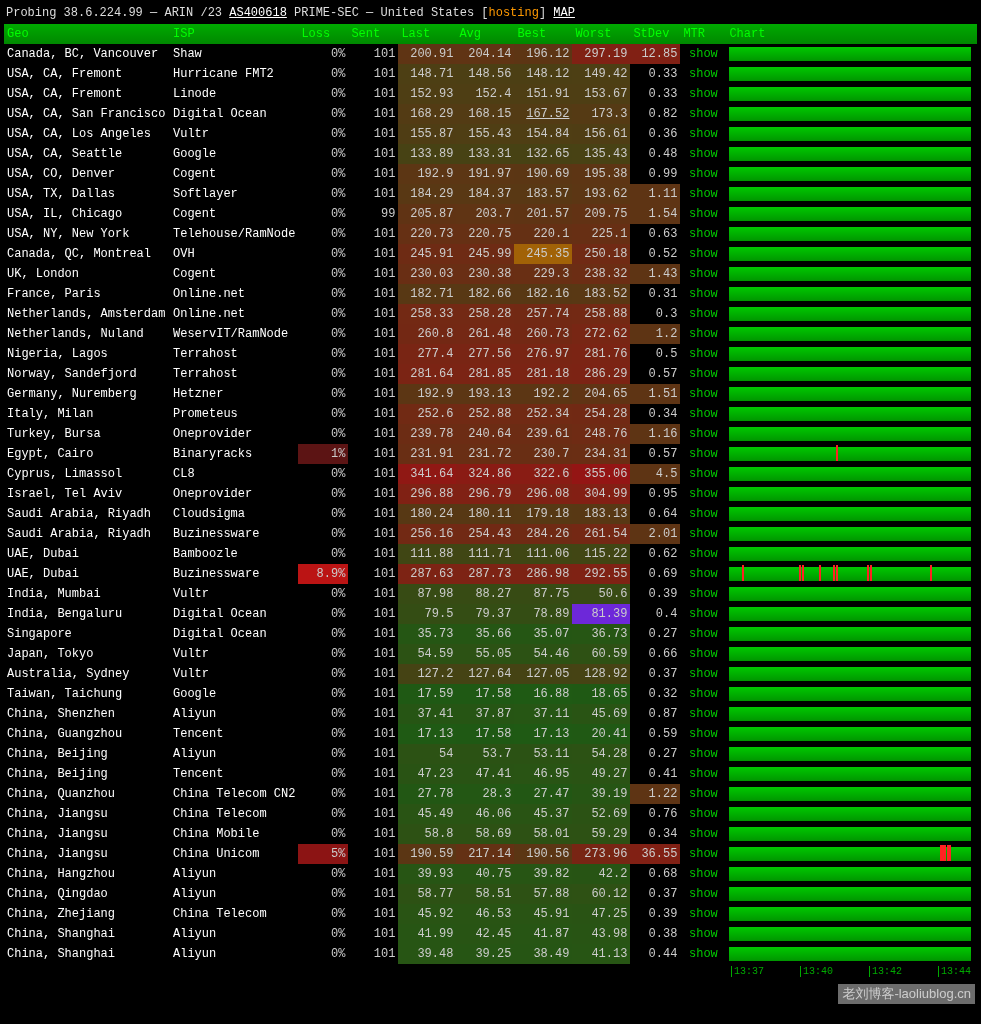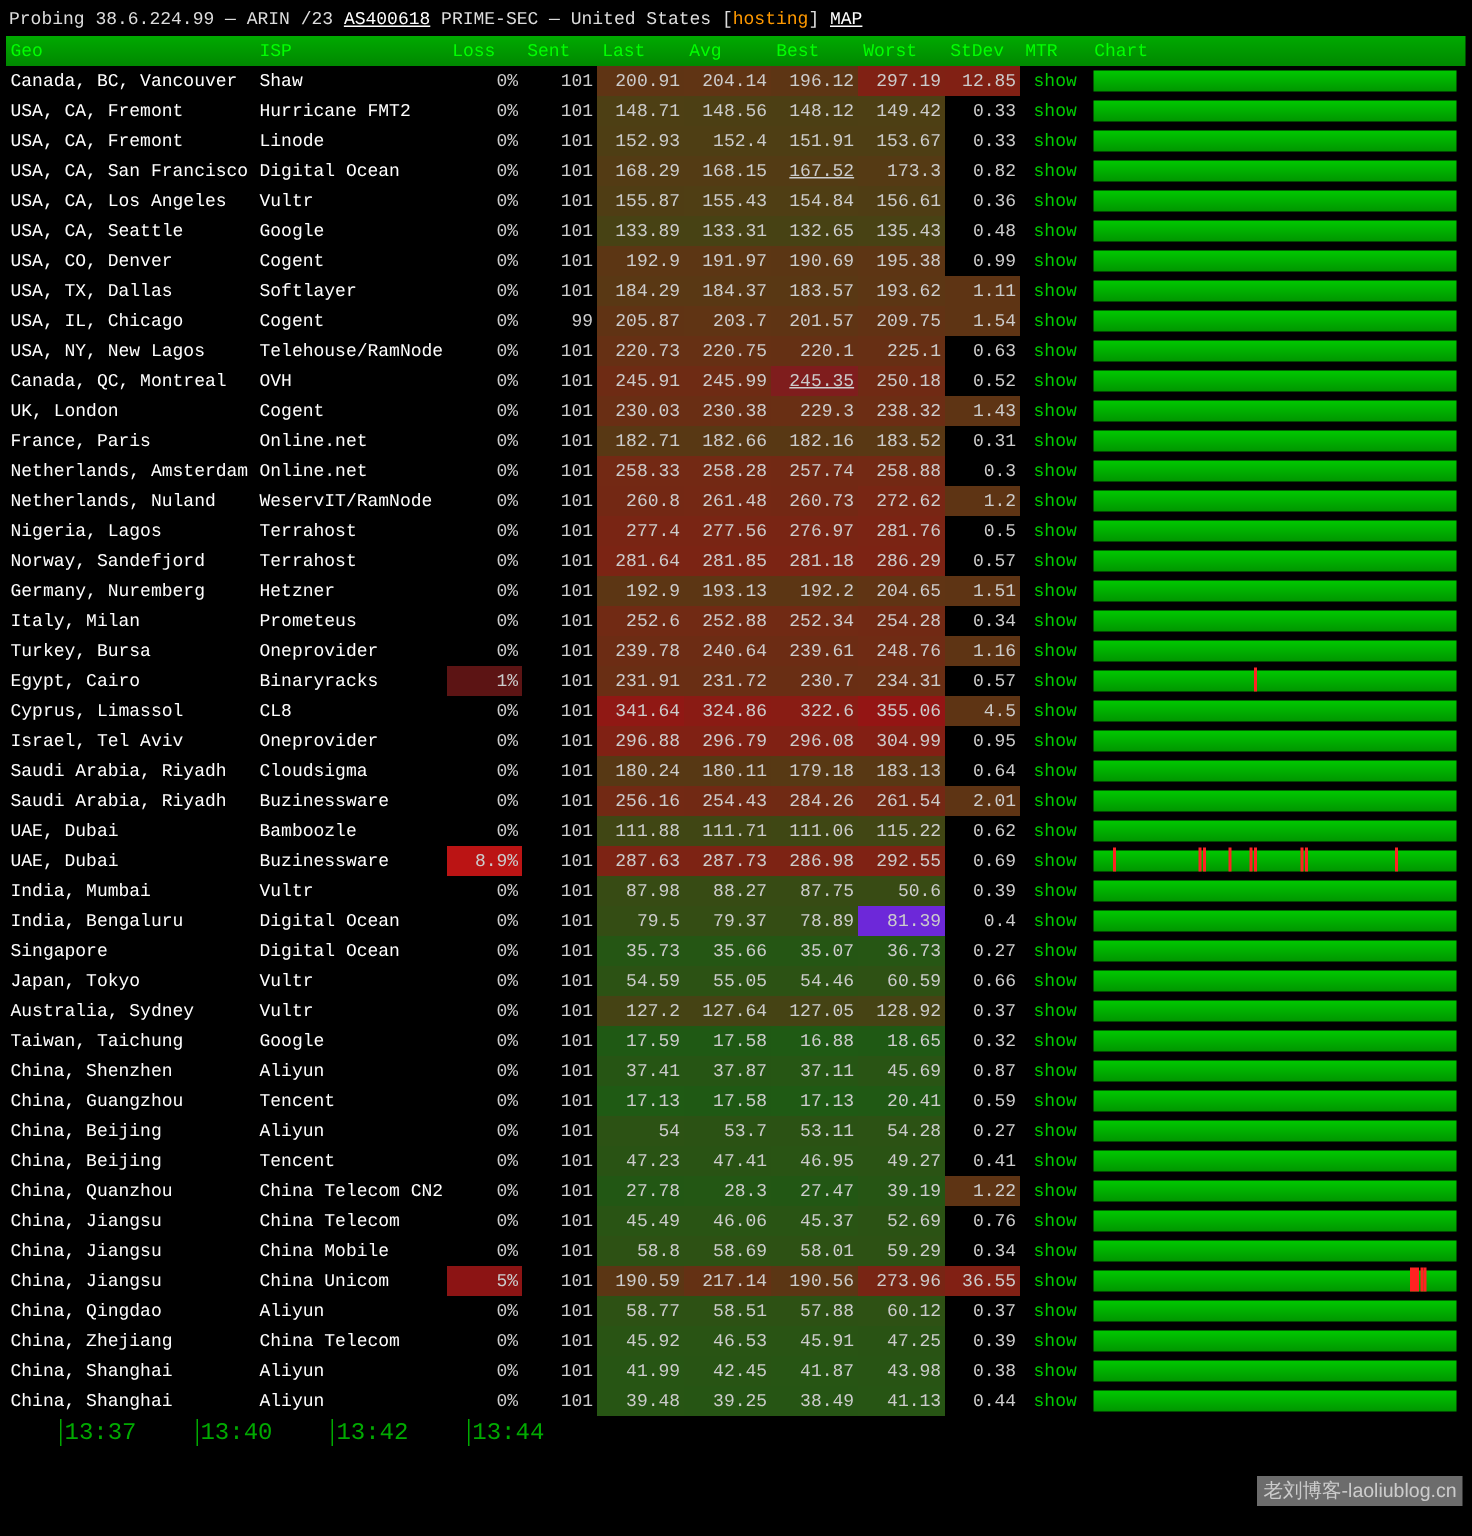--- a/index.html
+++ b/index.html
@@ -44,21 +44,22 @@
     top: -2px; bottom: 0;
     width: 2px;
     background: #ff2222;
   }
 
   .lat { padding-left: 6px; }
   .row.head .cell { text-align: left !important; }
 
   .legend {
     color: #00aa00;
-    font-size: 16px;
+    font-size: 10px;
+    text-align: right;
     padding: 2px 6px;
   }
   .legend span { margin-left: 30px; border-left: 1px solid #00aa00; padding-left: 2px;}
   .watermark {
     position: absolute;
     right: 6px;
     bottom: 20px;
     background: #888;
     color: #fff;
     font-family: sans-serif;
@@ -218,42 +219,42 @@
       <div class="cell c-avg lat" style="background: rgb(96, 52, 20);">203.7</div>
       <div class="cell c-best lat" style="background: rgb(95, 52, 20);">201.57</div>
       <div class="cell c-worst lat" style="background: rgb(98, 50, 20);">209.75</div>
       <div class="cell c-stdev" style="background: rgb(94, 52, 20);">1.54</div>
       <div class="cell c-mtr">show</div>
       <div class="cell c-chart">
         <div class="chartbox"></div>
       </div>
     </div>
     <div class="row">
-      <div class="cell c-geo">USA, NY, New Lagos</div>
+      <div class="cell c-geo">USA, NY, New York</div>
       <div class="cell c-isp">Telehouse/RamNode</div>
       <div class="cell c-loss" style="background: transparent;">0%</div>
       <div class="cell c-sent">101</div>
       <div class="cell c-last lat" style="background: rgb(102, 48, 20);">220.73</div>
       <div class="cell c-avg lat" style="background: rgb(102, 48, 20);">220.75</div>
       <div class="cell c-best lat" style="background: rgb(101, 48, 20);">220.1</div>
       <div class="cell c-worst lat" style="background: rgb(103, 47, 20);">225.1</div>
       <div class="cell c-stdev" style="background: transparent;">0.63</div>
       <div class="cell c-mtr">show</div>
       <div class="cell c-chart">
         <div class="chartbox"></div>
       </div>
     </div>
     <div class="row">
       <div class="cell c-geo">Canada, QC, Montreal</div>
       <div class="cell c-isp">OVH</div>
       <div class="cell c-loss" style="background: transparent;">0%</div>
       <div class="cell c-sent">101</div>
       <div class="cell c-last lat" style="background: rgb(110, 43, 20);">245.91</div>
       <div class="cell c-avg lat" style="background: rgb(110, 43, 20);">245.99</div>
-      <div class="cell c-best lat" style="background: #7f1d1d; text-decoration: underline;">245.35</div>
+      <div class="cell c-best lat" style="background: #a16207;">245.35</div>
       <div class="cell c-worst lat" style="background: rgb(112, 42, 20);">250.18</div>
       <div class="cell c-stdev" style="background: transparent;">0.52</div>
       <div class="cell c-mtr">show</div>
       <div class="cell c-chart">
         <div class="chartbox"></div>
       </div>
     </div>
     <div class="row">
       <div class="cell c-geo">UK, London</div>
       <div class="cell c-isp">Cogent</div>
@@ -716,20 +717,35 @@
         <div class="chartbox">
           <div class="tick" style="left: 87%;"></div>
           <div class="tick" style="left: 88%;"></div>
           <div class="tick" style="left: 89%;"></div>
           <div class="tick" style="left: 90%;"></div>
           <div class="tick" style="left: 91%;"></div>
         </div>
       </div>
     </div>
     <div class="row">
+      <div class="cell c-geo">China, Hangzhou</div>
+      <div class="cell c-isp">Aliyun</div>
+      <div class="cell c-loss" style="background: transparent;">0%</div>
+      <div class="cell c-sent">101</div>
+      <div class="cell c-last lat" style="background: rgb(39, 85, 20);">39.93</div>
+      <div class="cell c-avg lat" style="background: rgb(39, 85, 20);">40.75</div>
+      <div class="cell c-best lat" style="background: rgb(39, 85, 20);">39.82</div>
+      <div class="cell c-worst lat" style="background: rgb(39, 84, 20);">42.2</div>
+      <div class="cell c-stdev" style="background: transparent;">0.68</div>
+      <div class="cell c-mtr">show</div>
+      <div class="cell c-chart">
+        <div class="chartbox"></div>
+      </div>
+    </div>
+    <div class="row">
       <div class="cell c-geo">China, Qingdao</div>
       <div class="cell c-isp">Aliyun</div>
       <div class="cell c-loss" style="background: transparent;">0%</div>
       <div class="cell c-sent">101</div>
       <div class="cell c-last lat" style="background: rgb(45, 81, 20);">58.77</div>
       <div class="cell c-avg lat" style="background: rgb(45, 81, 20);">58.51</div>
       <div class="cell c-best lat" style="background: rgb(45, 81, 20);">57.88</div>
       <div class="cell c-worst lat" style="background: rgb(46, 81, 20);">60.12</div>
       <div class="cell c-stdev" style="background: transparent;">0.37</div>
       <div class="cell c-mtr">show</div>

